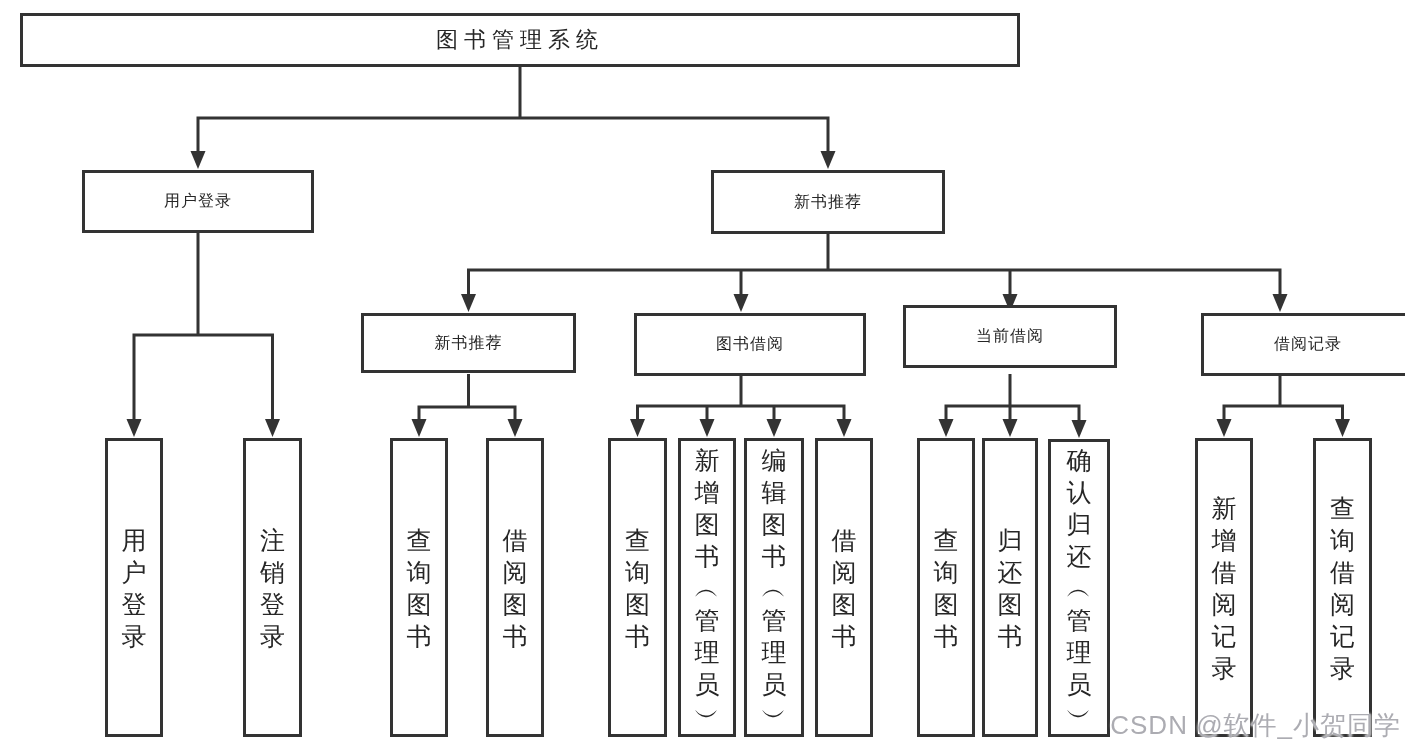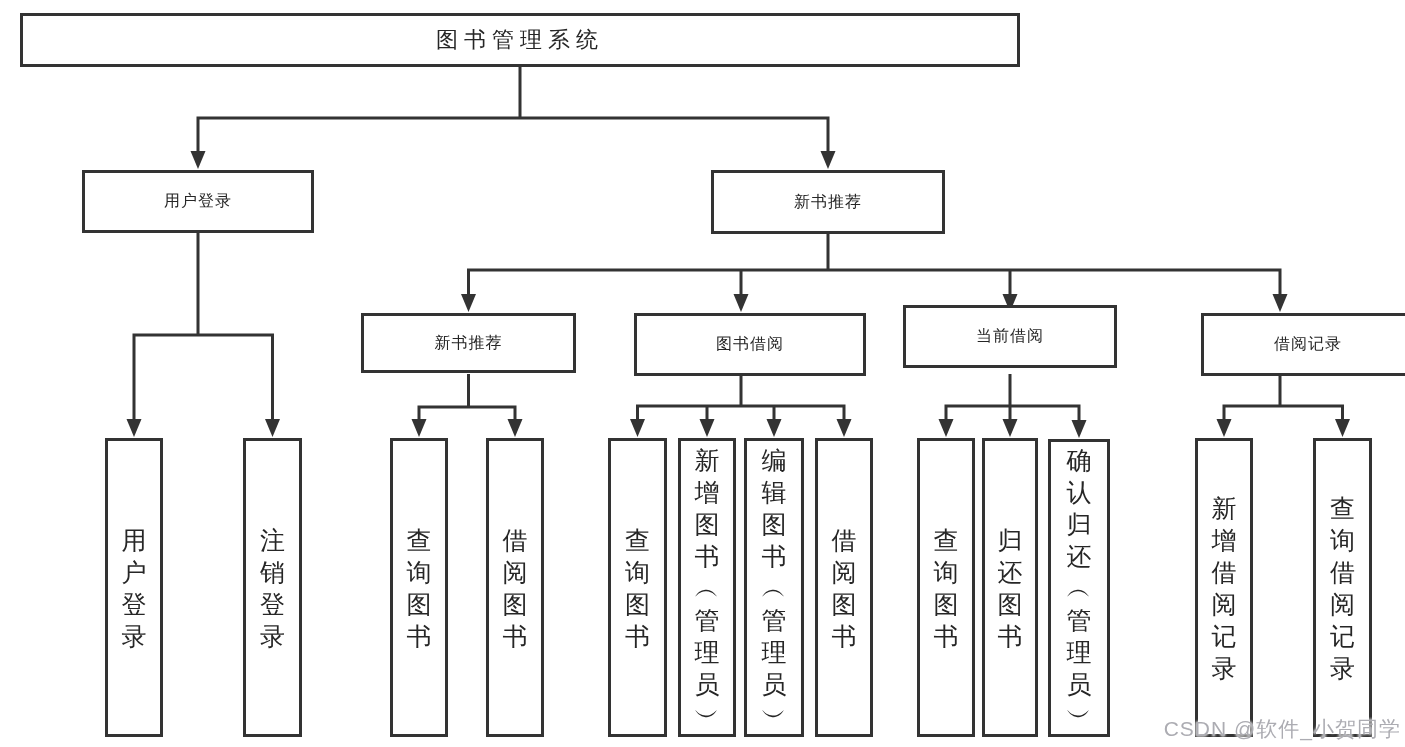--- a/index.html
+++ b/index.html
@@ -29,21 +29,21 @@
   .node.h.root { font-size: 22px; letter-spacing: 6px; }
   .node.v { flex-direction: column; font-size: 25px; }
   .node.v .ch {
     display: block;
     height: 32px; line-height: 32px;
     text-align: center;
   }
   #watermark {
     position: absolute;
     right: 4px; bottom: 4px;
-    font-size: 21px;
+    font-size: 26px;
     color: rgba(172, 172, 178, 0.95);
     text-shadow: 0 0 3px #ffffff, 0 0 3px #ffffff;
     letter-spacing: 1px;
     z-index: 5;
     white-space: nowrap;
   }
 </style>
 </head>
 <body>
 

